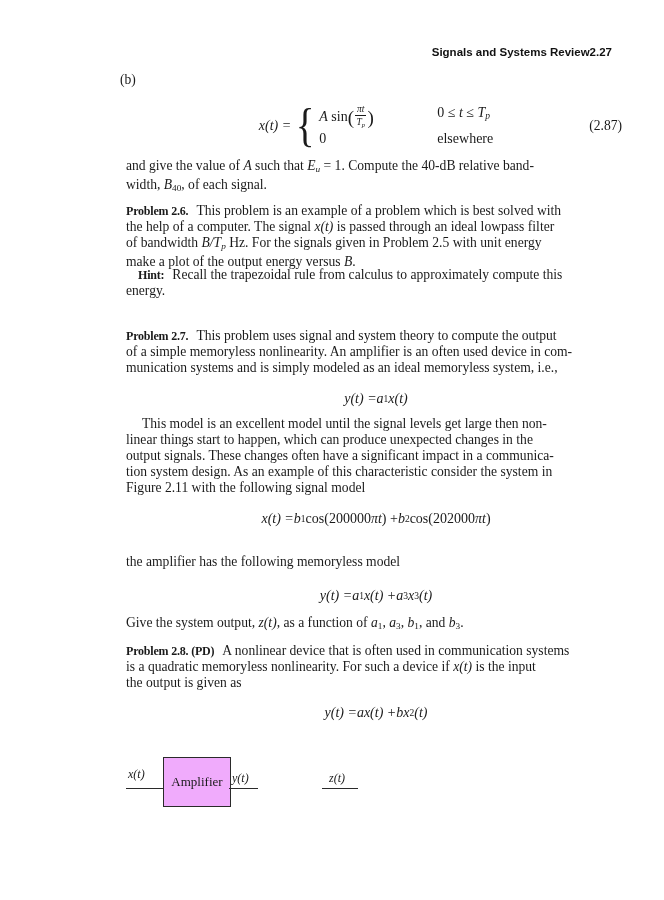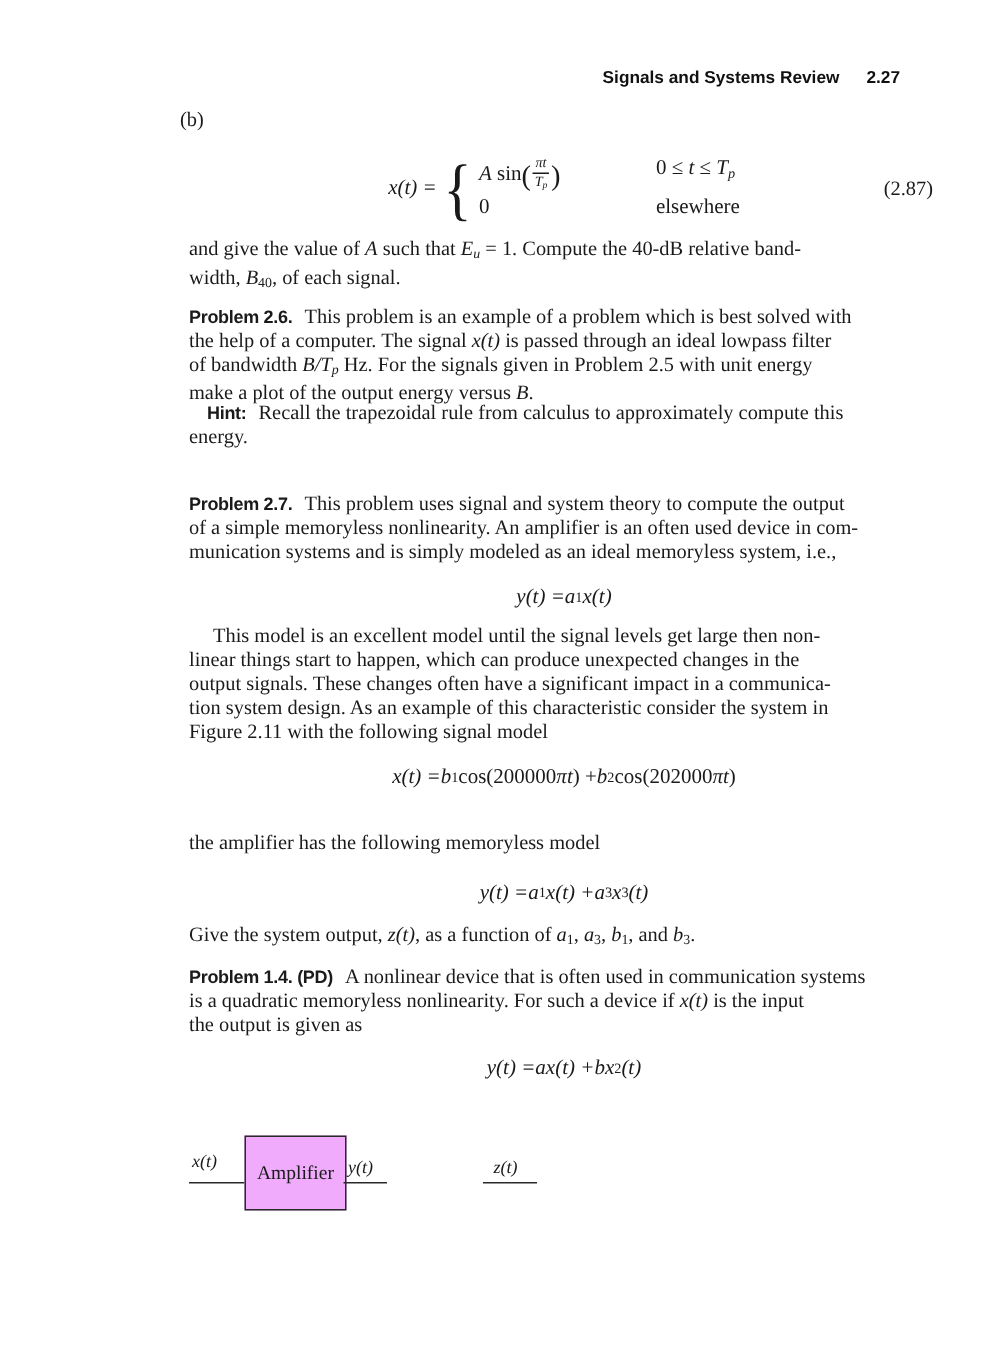--- a/index.html
+++ b/index.html
@@ -1,38 +1,38 @@
 <!DOCTYPE html>
 <html><head>
 <meta charset="utf-8">
 <style>
   html,body{margin:0;padding:0;background:#e8e8e8;}
   .page{
     position:relative;width:664px;height:900px;background:#ffffff;
     font-family:"Liberation Serif",serif;color:#1a1a1a;overflow:hidden;
   }
   .header{
-    position:absolute;top:46px;right:64px;display:flex;gap:18px;align-items:baseline;
+    position:absolute;top:46px;right:52px;display:flex;align-items:baseline;
     font-family:"Liberation Sans",sans-serif;font-weight:bold;font-size:11.5px;color:#111;
   }
   .body-col{position:absolute;left:126px;top:0;width:500px;}
   .body-col > *{position:absolute;left:0;}
   .part-label{top:72px;left:-6px;font-size:13.6px;}
   .para{
     margin:0;font-size:13.6px;line-height:16px;white-space:nowrap;width:500px;
   }
   .indent1{text-indent:12px;}
   .indent2{text-indent:16px;}
   .run-r{font-style:normal;}
   .run-i{font-style:italic;}
   .run-sub{font-size:68%;vertical-align:-0.25em;}
   .run-isub{font-size:68%;vertical-align:-0.25em;font-style:italic;}
   .run-sup{font-size:68%;vertical-align:0.55em;}
   .run-label{
-    font-family:Liberation Sans, sans-serif;font-weight:bold;font-size:12px;
+    font-family:Liberation Serif, serif;font-weight:bold;font-size:12px;
     margin-right:8px;letter-spacing:-0.2px;
   }
   .equation{
     width:500px;display:flex;justify-content:center;align-items:center;
     font-size:14px;line-height:18px;white-space:nowrap;
   }
   .eq-number{position:absolute;right:4px;top:50%;transform:translateY(-50%);font-size:13.6px;}
   .eq287{height:52px;}
   .eq287 .eq-lhs{margin-right:3px;}
   .brace{
@@ -142,21 +142,21 @@
         <span class="run-i">x(t) + </span>
         <span class="run-i">a</span>
         <span class="run-sub">3</span>
         <span class="run-i">x</span>
         <span class="run-sup">3</span>
         <span class="run-i">(t)</span>
       </div>
 
     <p class="para" style="top:615px"><span class="run-r">Give the system output, </span><span class="run-i">z(t)</span><span class="run-r">, as a function of </span><span class="run-i">a</span><span class="run-sub">1</span><span class="run-r">, </span><span class="run-i">a</span><span class="run-sub">3</span><span class="run-r">, </span><span class="run-i">b</span><span class="run-sub">1</span><span class="run-r">, and </span><span class="run-i">b</span><span class="run-sub">3</span><span class="run-r">.</span></p>
 
-    <p class="para" style="top:643px"><span class="run-label">Problem 1.4. (PD)</span><span class="run-r">A nonlinear device that is often used in communication systems</span><br><span class="run-r">is a quadratic memoryless nonlinearity. For such a device if </span><span class="run-i">x(t)</span><span class="run-r"> is the input</span><br><span class="run-r">the output is given as</span></p>
+    <p class="para" style="top:643px"><span class="run-label">Problem 2.8. (PD)</span><span class="run-r">A nonlinear device that is often used in communication systems</span><br><span class="run-r">is a quadratic memoryless nonlinearity. For such a device if </span><span class="run-i">x(t)</span><span class="run-r"> is the input</span><br><span class="run-r">the output is given as</span></p>
 
     <div class="equation" style="top:704px">
         <span class="run-i">y(t) = </span>
         <span class="run-i">ax(t) + </span>
         <span class="run-i">bx</span>
         <span class="run-sup">2</span>
         <span class="run-i">(t)</span>
       </div>
 
     <div class="figure">

